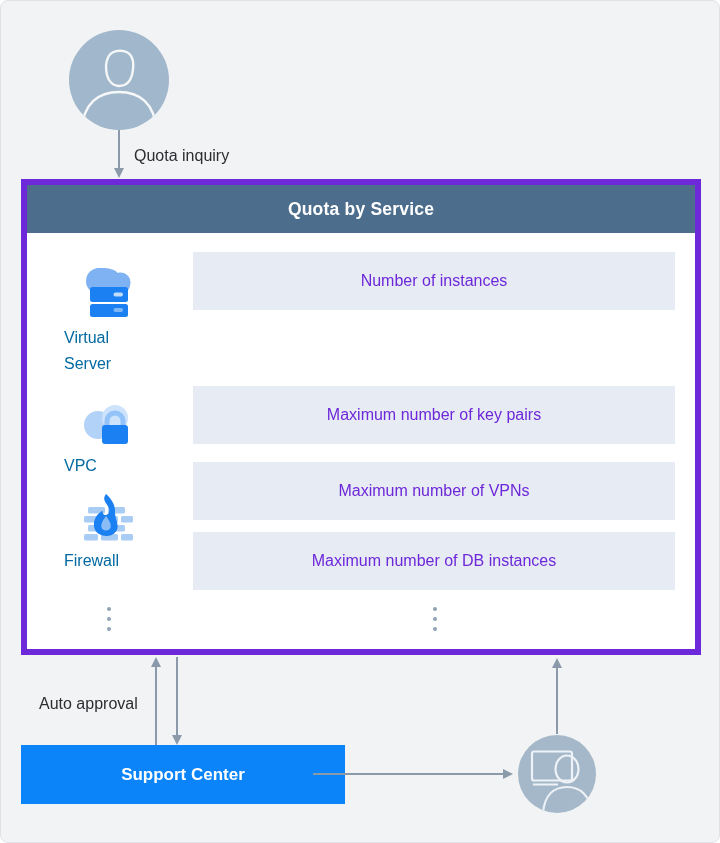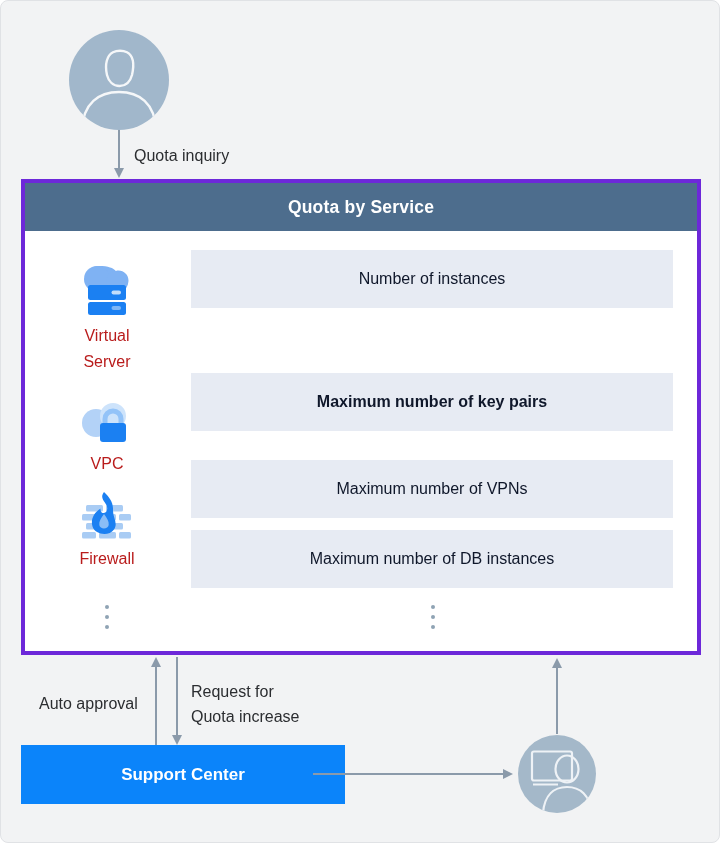--- a/index.html
+++ b/index.html
@@ -9,35 +9,35 @@
     overflow:hidden;box-sizing:border-box;
     font-family:"Liberation Sans","DejaVu Sans",sans-serif;
     color:#2b2d30;
   }
   .abs{position:absolute;}
   .lbl{font-size:16px;line-height:24px;color:#2b2d30;white-space:nowrap;}
   .prelines{white-space:pre-line;}
   
   .panel{
     left:20px;top:178px;width:680px;height:476px;
-    background:#ffffff;border:4px solid #6d28d9;box-sizing:border-box;
+    background:#ffffff;border:6px solid #6d28d9;box-sizing:border-box;
   }
   .panel-header{
     position:absolute;left:0;top:0;width:100%;height:48px;
     background:#4d6d8d;display:flex;align-items:center;justify-content:center;
   }
   .panel-title{color:#ffffff;font-size:17.5px;font-weight:700;letter-spacing:.2px;}
   .quota-row{
     position:absolute;left:166px;width:482px;height:58px;
     background:#e7ebf3;display:flex;align-items:center;justify-content:center;
-    font-size:16px;color:#0f172a;
+    font-size:16px;color:#6d28d9;
   }
   .svc-label{
-    position:absolute;left:37px;width:90px;text-align:center;
-    font-size:16px;line-height:26px;color:#b91c1c;
+    position:absolute;left:37px;width:90px;
+    font-size:16px;line-height:26px;color:#0369a1;
   }
   .dotcol{position:absolute;width:4px;}
   .dotcol span{display:block;width:4px;height:4px;border-radius:50%;background:#8fa3b4;margin:0 0 6px 0;}
   
   .support{
     left:20px;top:744px;width:324px;height:59px;background:#0b84fa;
     display:flex;align-items:center;justify-content:center;
   }
   .support span{color:#fff;font-size:17px;font-weight:700;}
 </style>
@@ -101,21 +101,21 @@
         <rect x="5" y="41" width="14" height="6.5" rx="1.5"></rect>
         <rect x="22" y="41" width="17" height="6.5" rx="1.5"></rect>
         <rect x="42" y="41" width="12" height="6.5" rx="1.5"></rect>
       </g>
       <path d="M27 1 C21 9 32 12 30 19 C29 23.5 23 23 23.5 17.5 C16.5 22 13.5 29 15.5 35.5 C18 43.5 31.5 46 37 38.5 C41.5 32 35.5 26.5 36 18.5 C36.4 11.5 32 5.5 27 1 Z" fill="#1b80f2"></path>
       <path d="M27 23 C24 27 21.8 30.5 22.3 34 C22.9 38.5 31.1 38.5 31.7 34 C32.2 30.5 30 27 27 23 Z" fill="#8abdf6"></path>
     </svg>
     <div class="svc-label" style="top:363px;">Firewall</div>
 
     <div class="quota-row" style="top:67px;">Number of instances</div>
-    <div class="quota-row" style="top:190px;font-weight:bold;">Maximum number of key pairs</div>
+    <div class="quota-row" style="top:201px;">Maximum number of key pairs</div>
     <div class="quota-row" style="top:347px;">Maximum number of DB instances</div>
     <div class="quota-row" style="top:277px;">Maximum number of VPNs</div>
 
     <div class="dotcol" style="left:80px;top:422px;">
       <span></span>
         <span></span>
         <span></span>
     </div>
     <div class="dotcol" style="left:406px;top:422px;">
       <span></span>
@@ -127,22 +127,20 @@
   <svg class="abs" style="left:149px;top:656px;" width="12" height="88" viewBox="0 0 12 88">
     <line x1="6" y1="9" x2="6" y2="88" stroke="#8b9aaa" stroke-width="2"></line>
     <polygon points="1,10 11,10 6,0" fill="#8b9aaa"></polygon>
   </svg>
   <div class="abs lbl" style="left:38px;top:691px;">Auto approval</div>
 
   <svg class="abs" style="left:170px;top:656px;" width="12" height="88" viewBox="0 0 12 88">
     <line x1="6" y1="0" x2="6" y2="79" stroke="#8b9aaa" stroke-width="2"></line>
     <polygon points="1,78 11,78 6,88" fill="#8b9aaa"></polygon>
   </svg>
-  <div class="abs lbl prelines" style="left:190px;top:678px;line-height:25px;">Request for
-Quota increase</div>
 
   <div class="abs support">
     <span>Support Center</span>
   </div>
 
   <svg class="abs" style="left:312px;top:767px;" width="200" height="12" viewBox="0 0 200 12">
     <line x1="0" y1="6" x2="191" y2="6" stroke="#8b9aaa" stroke-width="2"></line>
     <polygon points="190,1 190,11 200,6" fill="#8b9aaa"></polygon>
   </svg>
 

